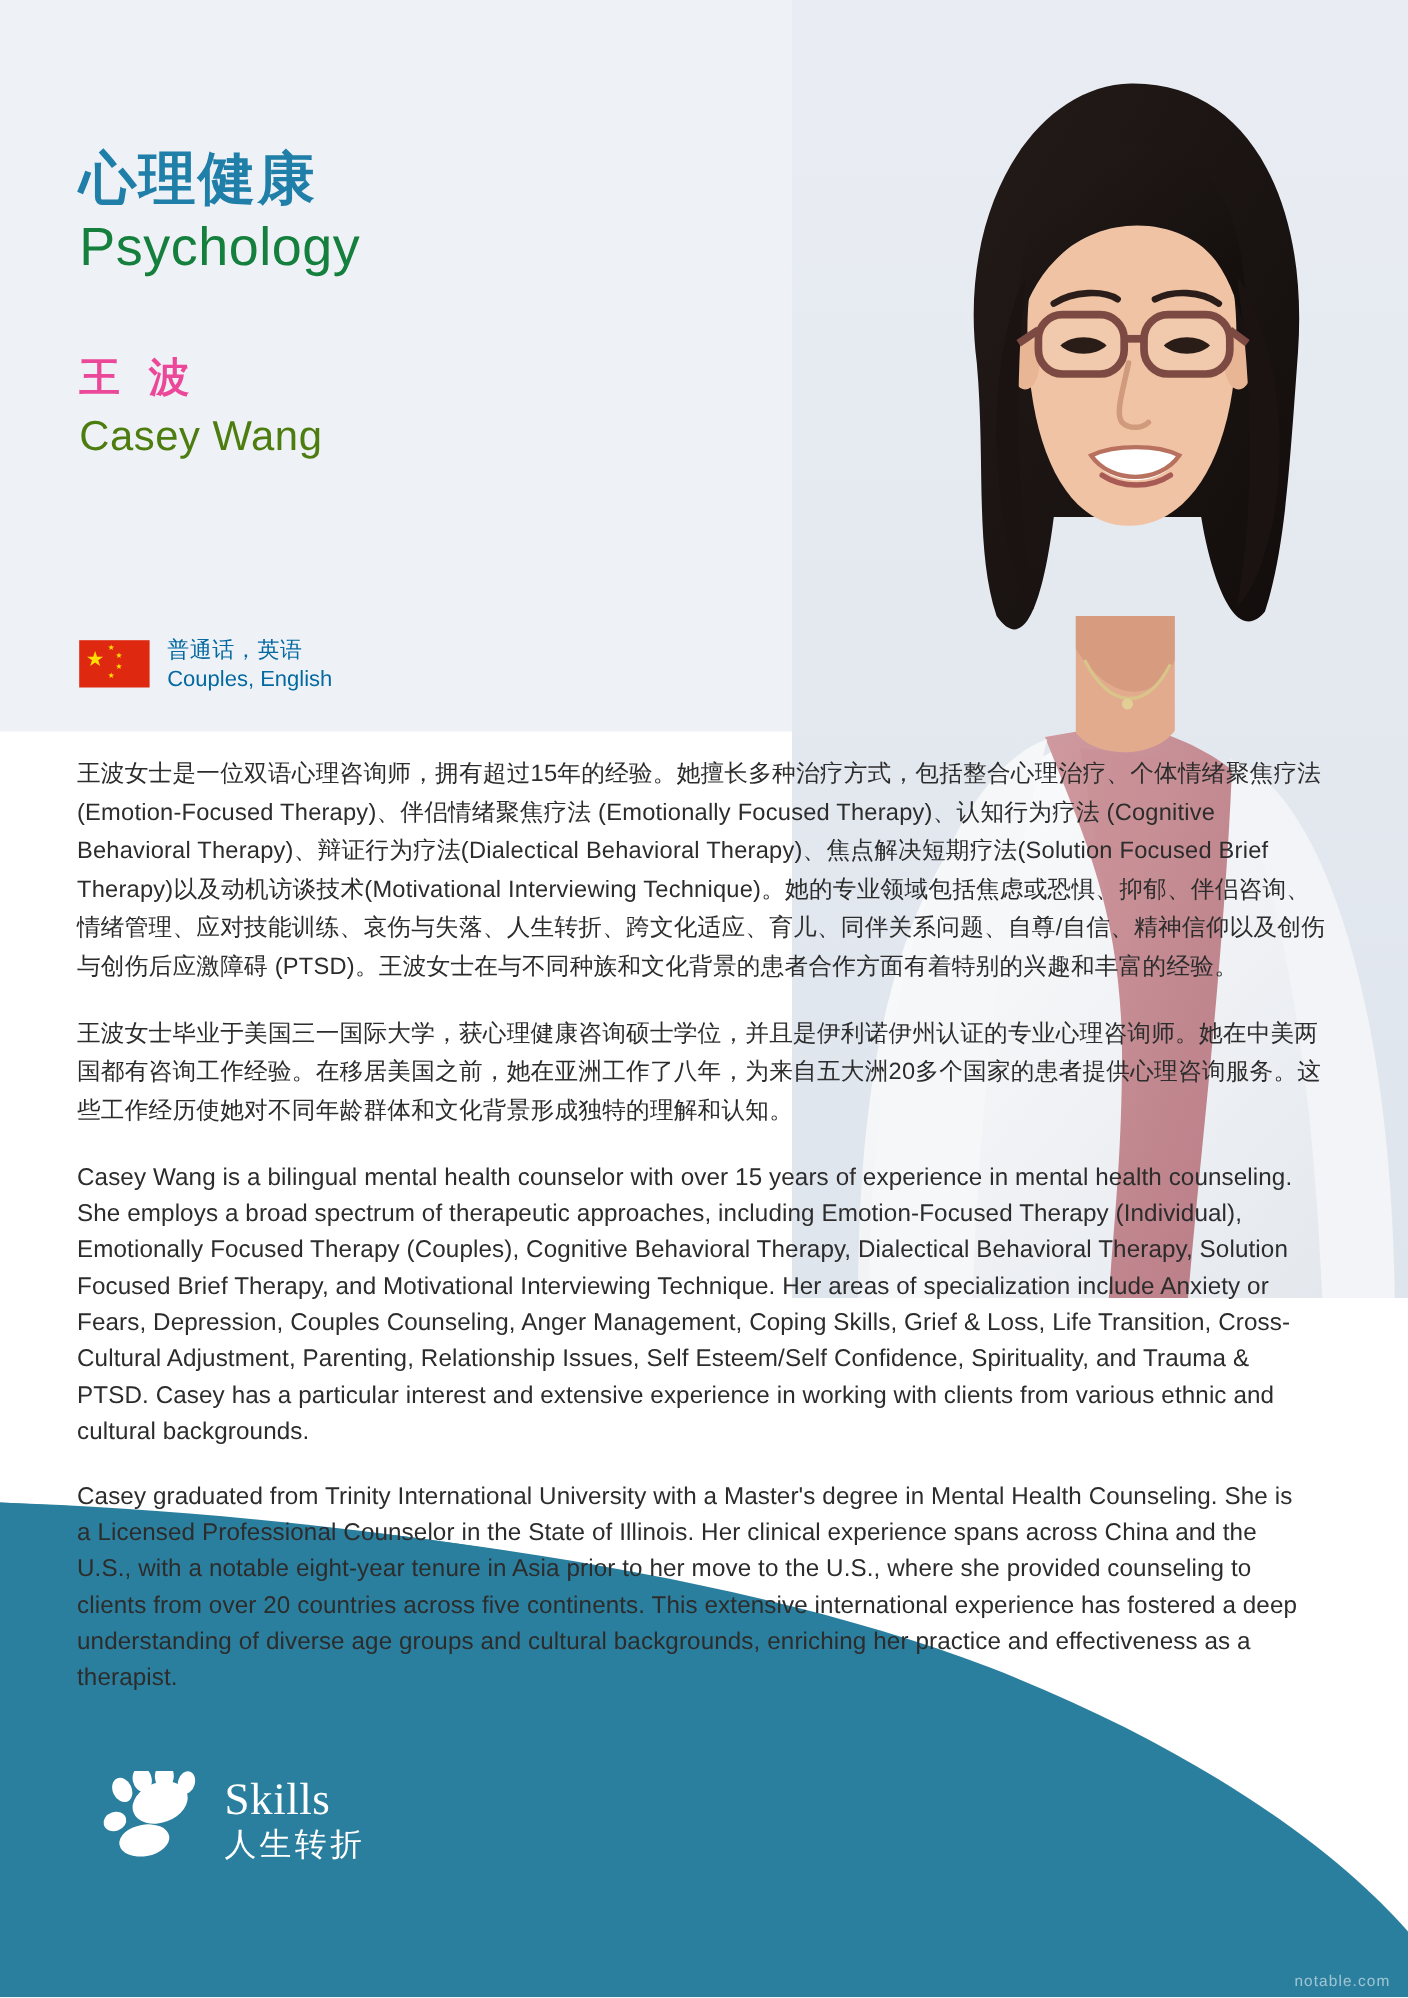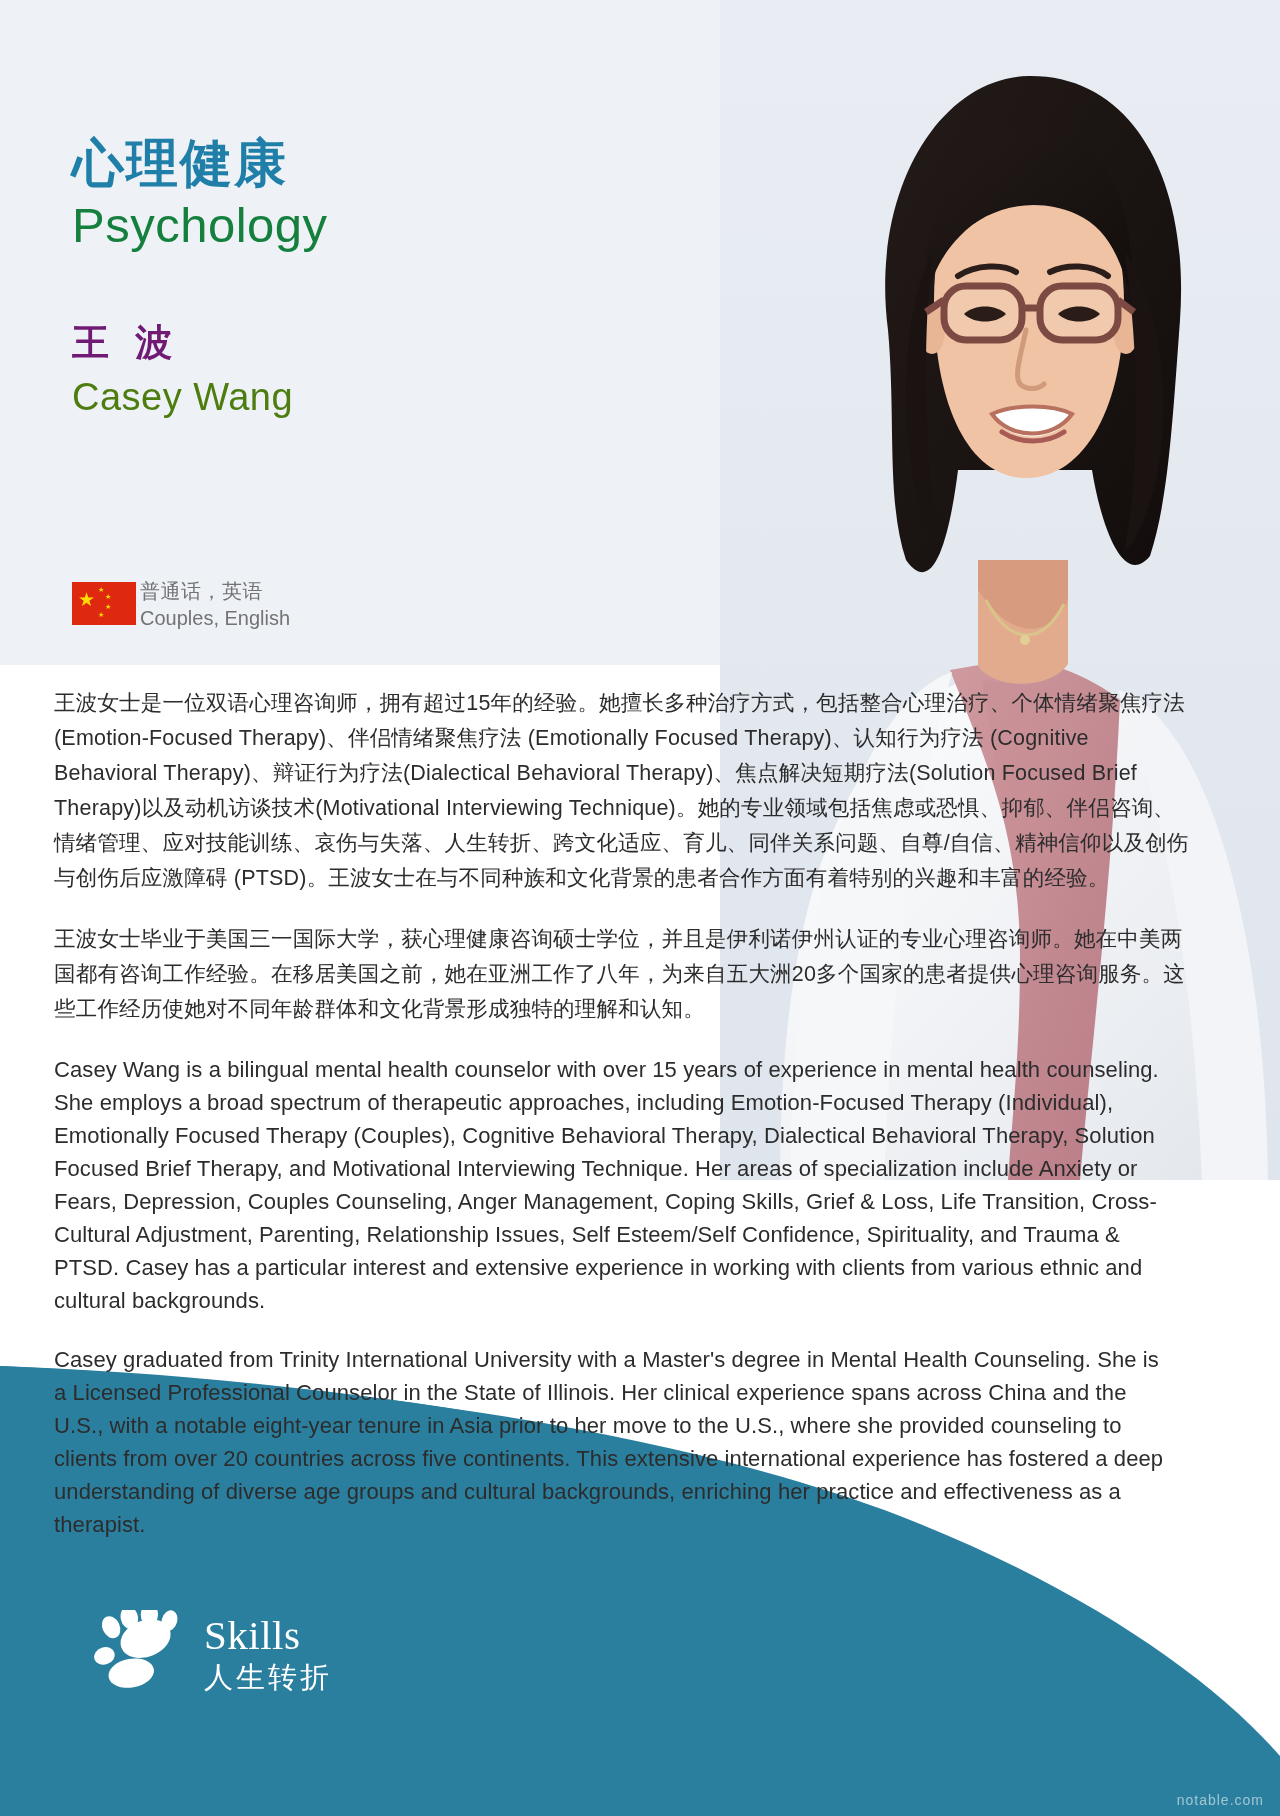--- a/index.html
+++ b/index.html
@@ -46,21 +46,21 @@
     line-height: 58px;
     color: #15803d;
     font-weight: 400;
     letter-spacing: 0.5px;
     margin-top: 2px;
   }
   .name-cn {
     margin-top: 66px;
     font-size: 37px;
     line-height: 46px;
-    color: #701a75;
+    color: #ec4899;
     font-weight: 700;
     letter-spacing: 8px;
   }
   .name-en {
     margin-top: 8px;
     font-size: 38px;
     line-height: 46px;
     color: #4d7c0f;
     font-weight: 400;
     letter-spacing: 0.5px;
@@ -93,22 +93,22 @@
     position: absolute;
     color: #ffde00;
     font-size: 7px;
     line-height: 7px;
   }
   .flag .s1 { left: 26px; top: 4px; }
   .flag .s2 { left: 33px; top: 11px; }
   .flag .s3 { left: 33px; top: 21px; }
   .flag .s4 { left: 26px; top: 29px; }
   .lang-text {
-    margin-left: 4px;
-    color: #737373;
+    margin-left: 16px;
+    color: #0369a1;
   }
   .lang-cn {
     font-size: 20px;
     line-height: 27px;
     letter-spacing: 0.5px;
   }
   .lang-en {
     font-size: 20px;
     line-height: 27px;
   }
@@ -118,21 +118,21 @@
     right: 0;
     top: 0;
     width: 560px;
     height: 1180px;
     overflow: hidden;
   }
   .portrait svg { display: block; }
   
   .content {
     position: absolute;
-    left: 54px;
+    left: 70px;
     top: 686px;
     width: 1140px;
     z-index: 5;
   }
   p.para {
     margin: 0 0 26px 0;
     color: #2c2c2c;
   }
   p.cn {
     font-size: 21.5px;

